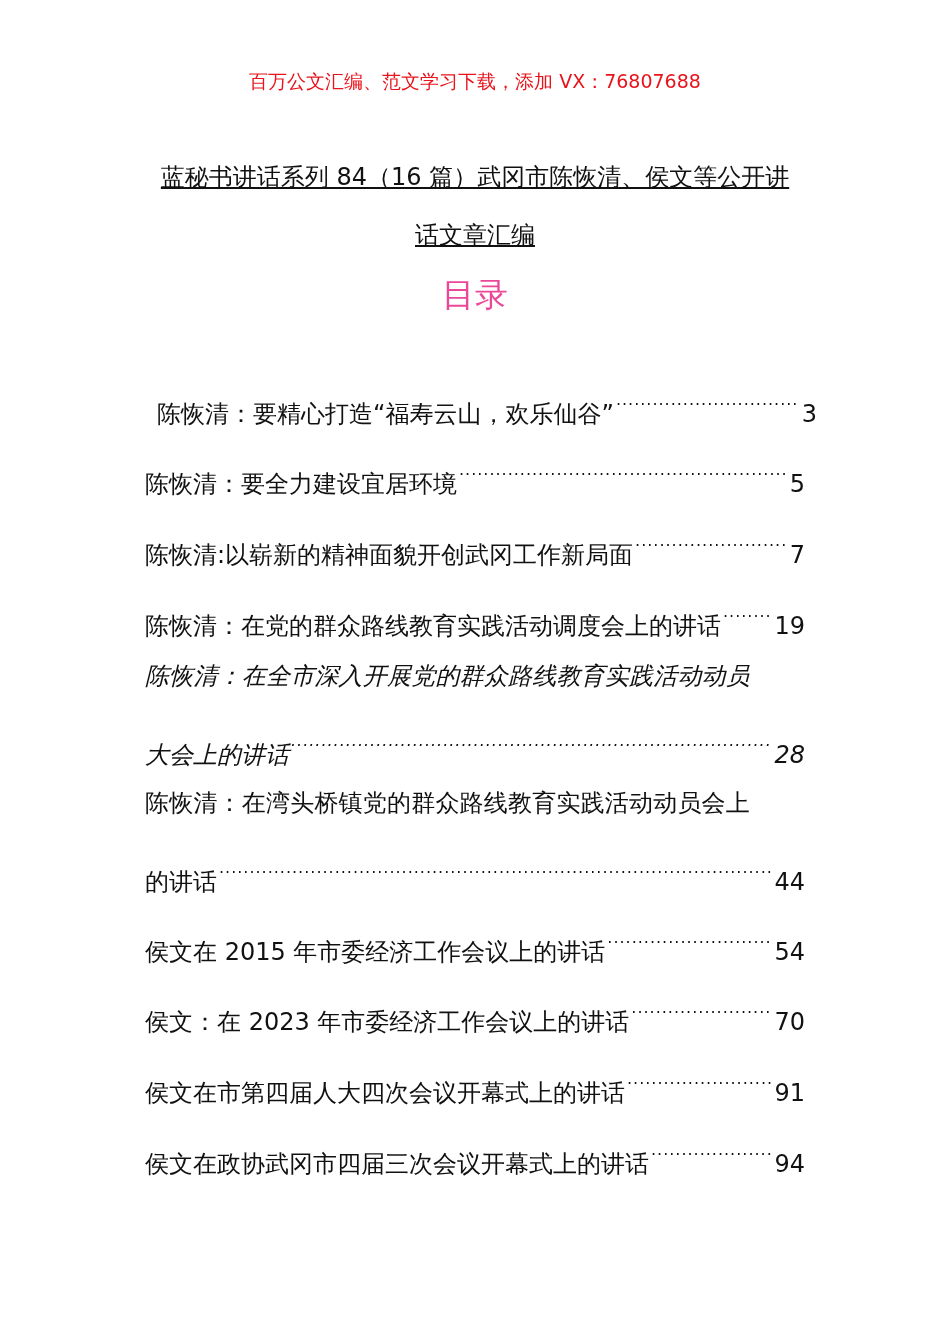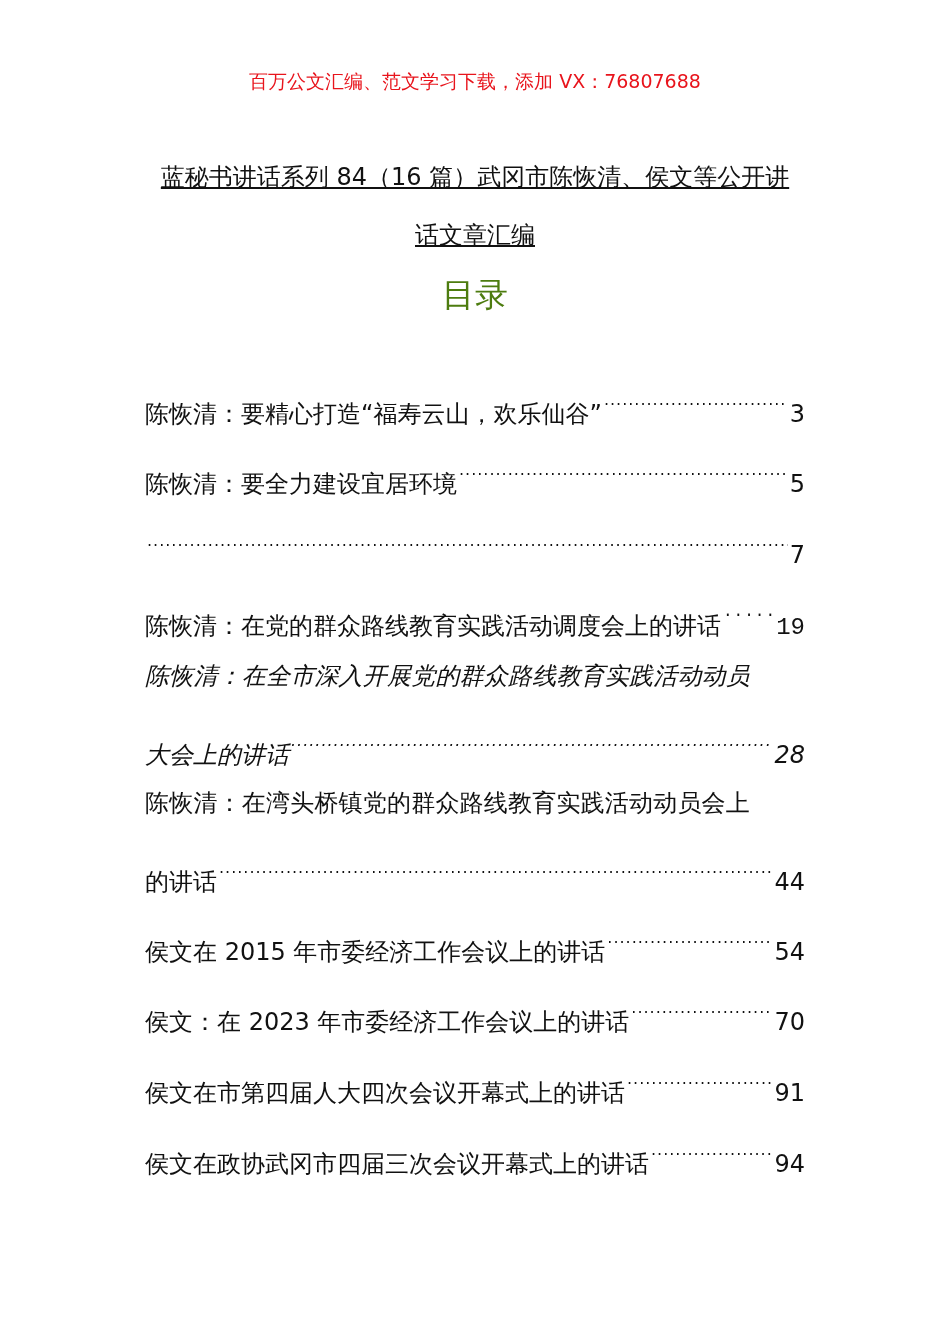--- a/index.html
+++ b/index.html
@@ -44,21 +44,21 @@
       text-decoration: underline;
     }
     .toc-heading {
       position: absolute;
       top: 270px;
       left: 0;
       width: 950px;
       text-align: center;
       font-size: 33px;
       line-height: 50px;
-      color: #4d7c0f;
+      color: #ec4899;
     }
     .toc {
       position: absolute;
       left: 145px;
       width: 660px;
       top: 0;
     }
     .toc-entry {
       position: absolute;
       left: 0;
@@ -113,44 +113,45 @@
 
   <div class="doc-title">
     <div>蓝秘书讲话系列 84（16 篇）武冈市陈恢清、侯文等公开讲</div>
     <div>话文章汇编</div>
   </div>
 
   <div class="toc-heading">目录</div>
 
   <div class="toc">
 
-    <div class="toc-entry" style="top:364px;">
+    <div class="toc-entry" style="top:364px;margin-left:12px;">
       <div class="toc-line">
         <span class="text">陈恢清：要精心打造“福寿云山，欢乐仙谷”</span>
         <span class="leader"></span>
         <span class="page-num">3</span>
       </div>
     </div>
 
     <div class="toc-entry" style="top:434px;text-align:right;">
       <div class="toc-line">
         <span class="text">陈恢清：要全力建设宜居环境</span>
         <span class="leader"></span>
         <span class="page-num">5</span>
       </div>
     </div>
 
     <div class="toc-entry" style="top:505px;">
       <div class="toc-line">
+        <span class="text">陈恢清:以崭新的精神面貌开创武冈工作新局面</span>
         <span class="leader"></span>
         <span class="page-num">7</span>
       </div>
     </div>
 
-    <div class="toc-entry" style="top:576px;font-family:Liberation Mono, monospace;">
+    <div class="toc-entry" style="top:576px;">
       <div class="toc-line">
         <span class="text">陈恢清：在党的群众路线教育实践活动调度会上的讲话</span>
         <span class="leader"></span>
         <span class="page-num">19</span>
       </div>
     </div>
 
     <div class="toc-entry" style="top:647px;font-style:italic;">
       <div class="toc-first-line">陈恢清：在全市深入开展党的群众路线教育实践活动动员</div>
       <div class="toc-line">

